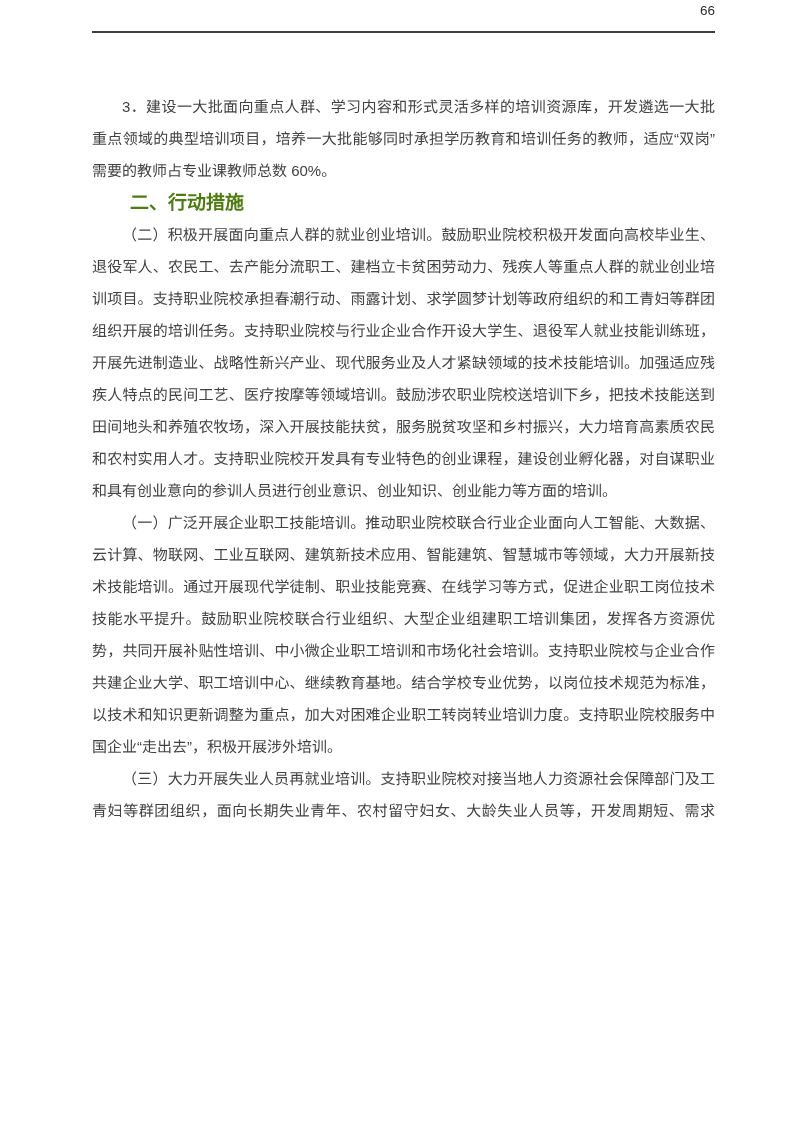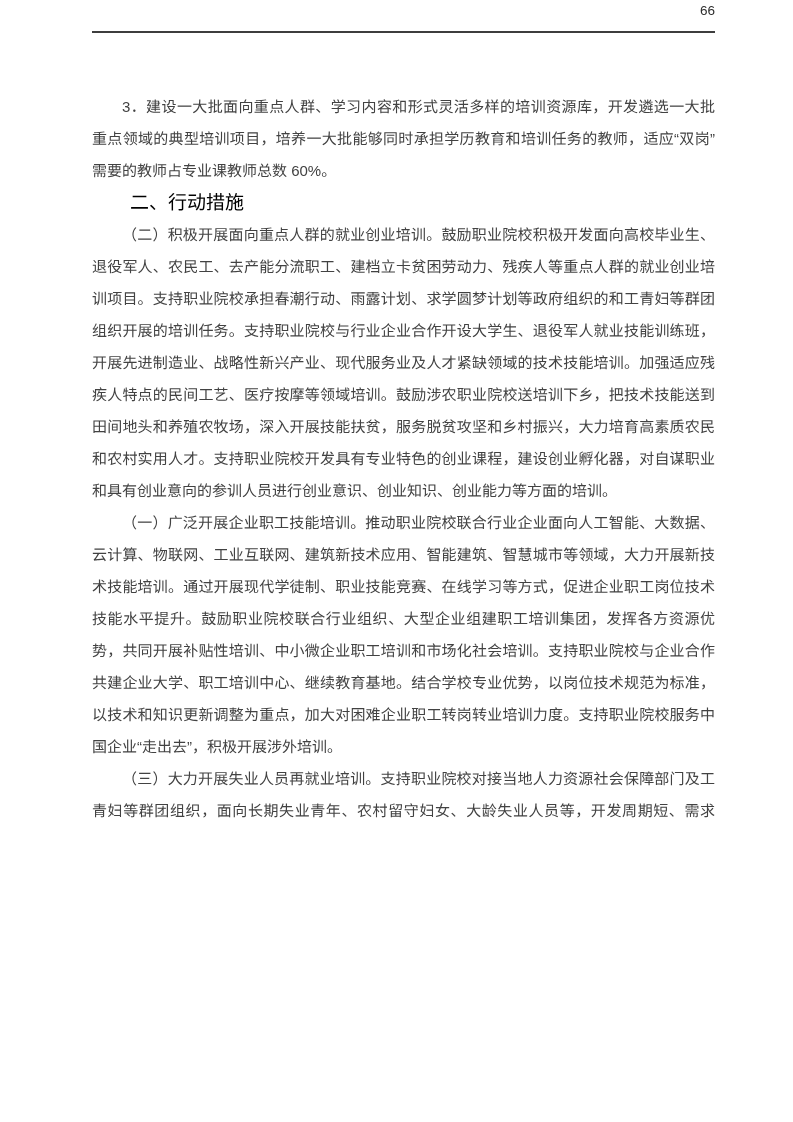--- a/index.html
+++ b/index.html
@@ -47,22 +47,22 @@
   .doc-body p,
   .doc-body h3 {
     margin: 0;
     padding: 0;
     text-indent: 2em;
     font-size: 15px;
     line-height: 32px;
   }
   .doc-body h3 {
     font-size: 19px;
-    font-weight: normal;
-    color: #000000;
+    font-weight: bold;
+    color: #4d7c0f;
   }
   .force-justify {
     text-align-last: justify;
   }
 </style>
 </head>
 <body>
 
 <div class="page">
   <div class="content-col">

